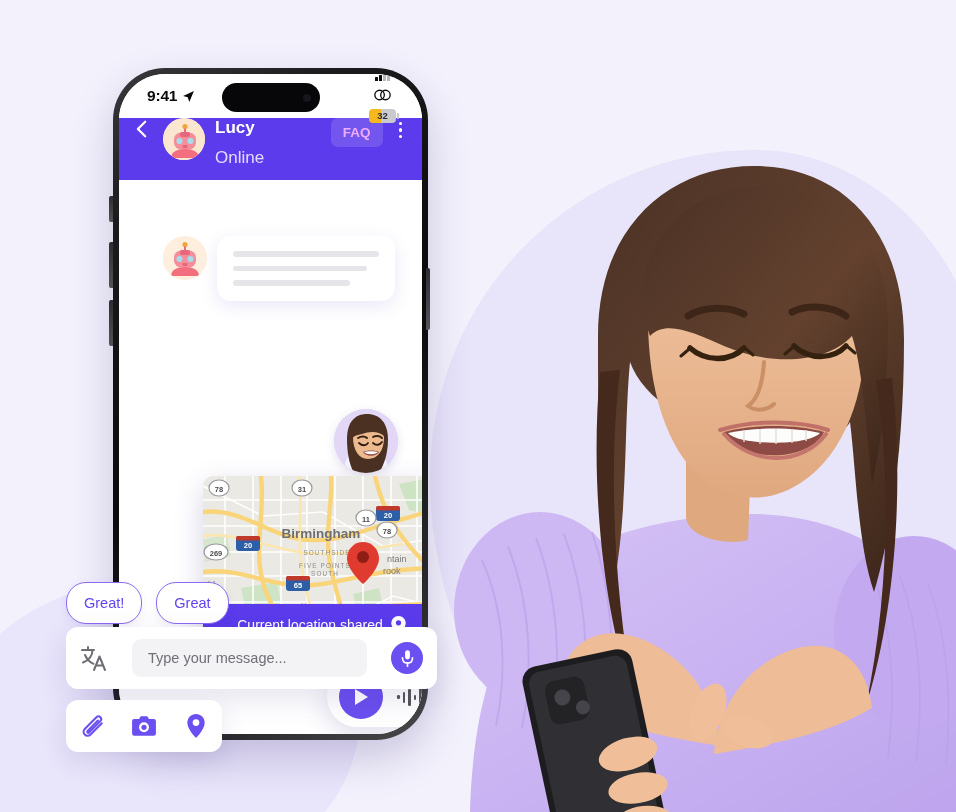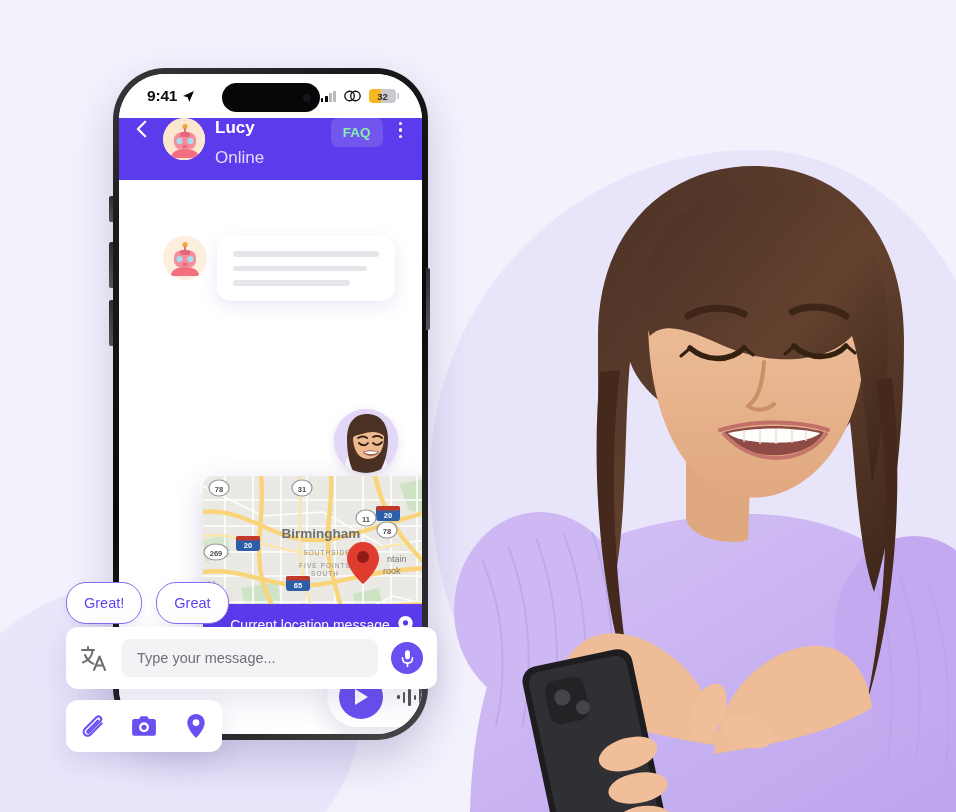--- a/index.html
+++ b/index.html
@@ -53,21 +53,21 @@
 
   
   #statusbar{
     height:44px; position:relative;
     display:flex; align-items:center; justify-content:space-between;
     padding:0 26px 0 28px;
     background:#ffffff;
   }
   #status-left{display:flex; align-items:center; gap:5px;}
   #status-time{font-size:15.5px; font-weight:700; color:#0b0b0c; letter-spacing:-.2px;}
-  #status-right{display:flex; align-items:center; gap:7px;}
+  #status-right{display:flex; align-items:center; gap:7px;flex-direction:column;}
   #dynamic-island{
     position:absolute; left:50%; transform:translateX(-50%);
     top:9px; width:98px; height:29px;
     background:#07070a; border-radius:16px; z-index:4;
     display:flex; align-items:center; justify-content:flex-end; padding-right:9px;
   }
   #island-cam{width:8px;height:8px;border-radius:50%;background:#16161d;}
   .bars{display:flex; align-items:flex-end; gap:1.6px; height:11px;}
   .bars i{display:block;width:2.6px;background:#0b0b0c;border-radius:.6px;}
   .bars i:nth-child(1){height:4px;}
@@ -91,21 +91,21 @@
   #back-icon{width:22px;height:22px;flex:none;cursor:pointer;}
   #bot-avatar{
     width:42px;height:42px;border-radius:50%;flex:none;
     background:#fbe7cf; overflow:hidden; position:relative;
   }
   #header-text{flex:1; line-height:1.15;}
   #header-name{font-size:17px;font-weight:700;color:#fff;}
   #header-status{font-size:17px;color:#e3dbfb;margin-top:10px;}
   #faq-btn{
     background:rgba(255,255,255,.14);
-    color:#86efac;font-size:13.5px;font-weight:600;
+    color:#f0abfc;font-size:13.5px;font-weight:600;
     padding:7px 12px;border-radius:7px;cursor:pointer;
   }
   #more-icon{display:flex;flex-direction:column;gap:3px;padding:4px 6px;cursor:pointer;}
   #more-icon span{width:3.4px;height:3.4px;border-radius:50%;background:#fff;display:block;}
 
   
   #chat-body{position:relative;height:calc(100% - 106px);background:#fff;}
 
   
   #bot-msg-row{position:absolute;left:44px;top:56px;display:flex;align-items:flex-start;gap:10px;}
@@ -161,21 +161,21 @@
   .chip{
     background:#fff;border:1.6px solid #8b6bf2;border-radius:20px;
     padding:12px 17px;font-size:14.5px;color:#6243ee;font-weight:500;
     cursor:pointer;box-shadow:0 3px 10px rgba(70,50,150,.08);
   }
 
   
   #input-bar{
     position:absolute;left:66px;top:627px;
     width:371px;height:62px;background:#fff;border-radius:12px;
-    display:flex;align-items:center;gap:13px;padding:0 14px;
+    display:flex;align-items:center;gap:24px;padding:0 14px;
     box-shadow:0 10px 30px rgba(60,40,120,.13);z-index:9;
   }
   #translate-icon{width:28px;height:28px;flex:none;cursor:pointer;}
   #msg-field{
     flex:1;height:38px;background:#f3f3f6;border-radius:9px;
     display:flex;align-items:center;padding:0 16px;
     font-size:14.5px;color:#6f6f76;cursor:text;
   }
   #mic-btn{
     width:32px;height:32px;border-radius:50%;background:#6b4ff0;flex:none;
@@ -463,21 +463,21 @@
               <ellipse cx="16" cy="12" rx="10" ry="8" fill="#fff" stroke="#9a9a9d" stroke-width="1.2"></ellipse>
               <text x="16" y="15.5" font-family="Liberation Sans, sans-serif" font-size="7.5" font-weight="700" fill="#4a4a4d" text-anchor="middle">78</text>
             </g>
 
           <g>
             <path d="M160 66 C151 66 144 73.5 144 82.5 C144 94 160 108 160 108 C160 108 176 94 176 82.5 C176 73.5 169 66 160 66 Z" fill="#e03b2f"></path>
             <circle cx="160" cy="81" r="6" fill="#8e1d15"></circle>
           </g>
         </svg>
         <div id="map-banner">
-          <span>Current location message</span>
+          <span>Current location shared</span>
           <svg width="15" height="18" viewBox="0 0 16 20">
             <path d="M8 0 C3.6 0 0 3.6 0 8 C0 14 8 20 8 20 C8 20 16 14 16 8 C16 3.6 12.4 0 8 0 Z" fill="#fff"></path>
             <circle cx="8" cy="7.6" r="2.9" fill="#5b3bec"></circle>
           </svg>
         </div>
       </div>
 
       <div id="voice-card">
         <div id="play-btn">
           <svg width="16" height="18" viewBox="0 0 16 18">

